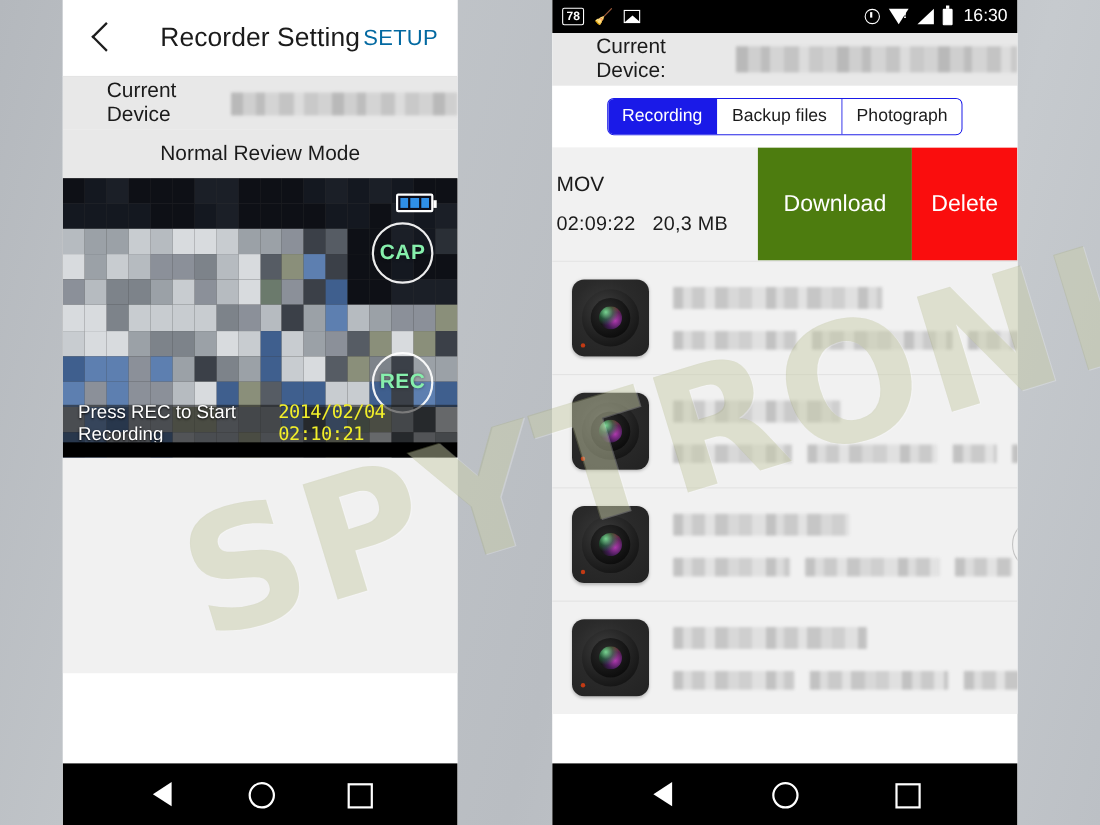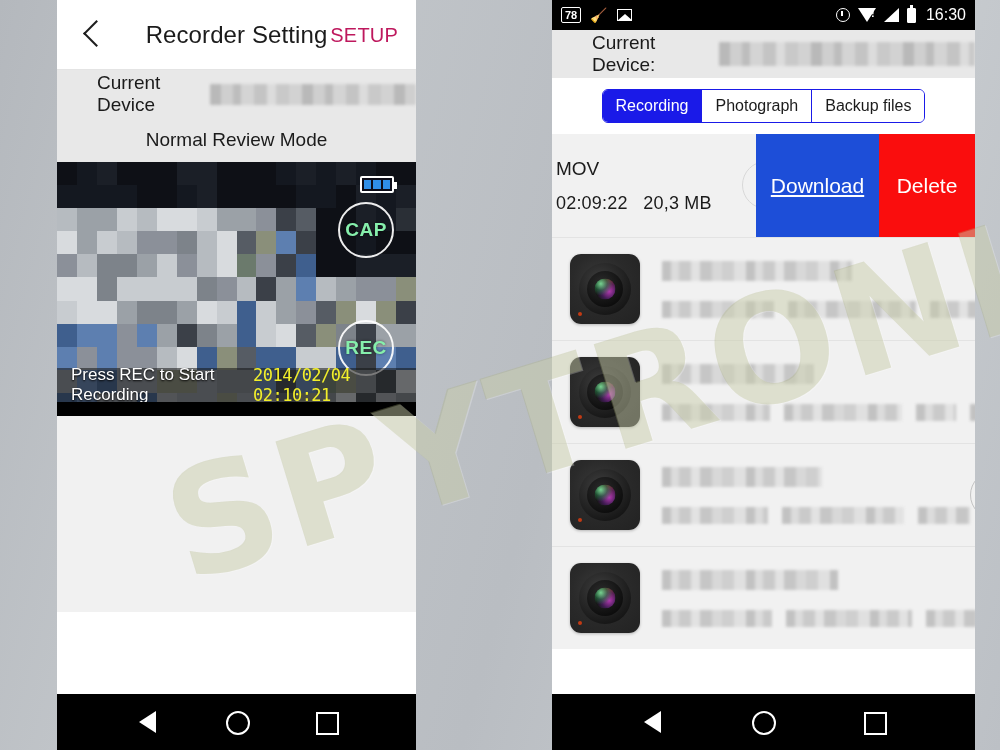--- a/index.html
+++ b/index.html
@@ -12,42 +12,42 @@
     background: linear-gradient(105deg,#b4b8bd 0%,#c2c6ca 25%,#b9bdc2 55%,#c6cace 80%,#bcc0c5 100%);
     position: relative;
   }
 
   
   .phone {
     position: absolute; top: 0; height: 750px;
     background: #fff; overflow: hidden;
   }
   #phone-left  { left: 57px;  width: 359px; }
-  #phone-right { left: 552px; width: 423px; }
+  #phone-right { left: 502px; width: 423px; }
 
   
   .nav-left {
     height: 70px; background: #fff; position: relative;
     display: flex; align-items: center; justify-content: center;
     border-bottom: 1px solid #e4e4e4;
   }
   .chev-back {
     position: absolute; left: 22px; top: 50%; transform: translateY(-50%);
     width: 30px; height: 30px; cursor: pointer;
   }
   .chev-back::before {
     content: ""; position: absolute; left: 8px; top: 4px;
     width: 17px; height: 17px;
     border-left: 2.6px solid #1d1d1d; border-bottom: 2.6px solid #1d1d1d;
     transform: rotate(45deg);
   }
   .nav-title { font-size: 24px; color: #1b1b1b; letter-spacing: .1px; }
   .setup-btn {
     position: absolute; right: 18px; top: 50%; transform: translateY(-50%);
-    font-size: 20px; color: #be185d; cursor: pointer; letter-spacing: .2px;
+    font-size: 20px; color: #0369a1; cursor: pointer; letter-spacing: .2px;
   }
 
   
   .device-bar {
     height: 48px; background: #e8e8e8;
     display: flex; align-items: center; padding-left: 40px;
   }
   .device-label { font-size: 19px; color: #1b1b1b; }
   .blur-strip {
     height: 21px; margin-left: 1px; border-radius: 1px;
@@ -257,21 +257,21 @@
     border: 3px solid #c4c4c4; border-bottom: none;
     border-radius: 7px 7px 0 0; top: 11px; left: 50%; transform: translateX(-50%);
   }
   .swipe-actions {
     position: absolute; right: 0; top: 0; bottom: 0; display: flex;
   }
   .act {
     display: flex; align-items: center; justify-content: center;
     color: #fff; font-size: 21px; cursor: pointer;
   }
-  .act-download { width: 123px; background: #1d4ed8; text-decoration: underline; }
+  .act-download { width: 140px; background: #4d7c0f; }
   .act-delete   { width: 96px;  background: #fa0d0d; }
 
   
   .filelist { background: #f1f1f1; }
   .file-row {
     height: 103px; display: flex; align-items: center;
     padding: 0 22px 0 18px; border-top: 1px solid #e3e3e3;
     background: #f1f1f1; position: relative;
   }
   .cam-thumb {
@@ -591,22 +591,22 @@
 
 
   <div class="device-bar">
     <span class="device-label">Current Device:</span>
     <span class="blur-strip" id="dev-blur-right"></span>
   </div>
 
   <div class="tabs-wrap">
     <div class="segctl">
       <div class="seg sel">Recording</div>
+      <div class="seg">Backup files</div>
       <div class="seg">Photograph</div>
-      <div class="seg">Backup files</div>
     </div>
   </div>
 
   <div class="swipe-row">
     <div class="swipe-info">
       <div class="swipe-name">MOV</div>
       <div class="swipe-meta">
         <span>02:09:22</span>&nbsp;&nbsp;
         <span>20,3 MB</span>
       </div>

